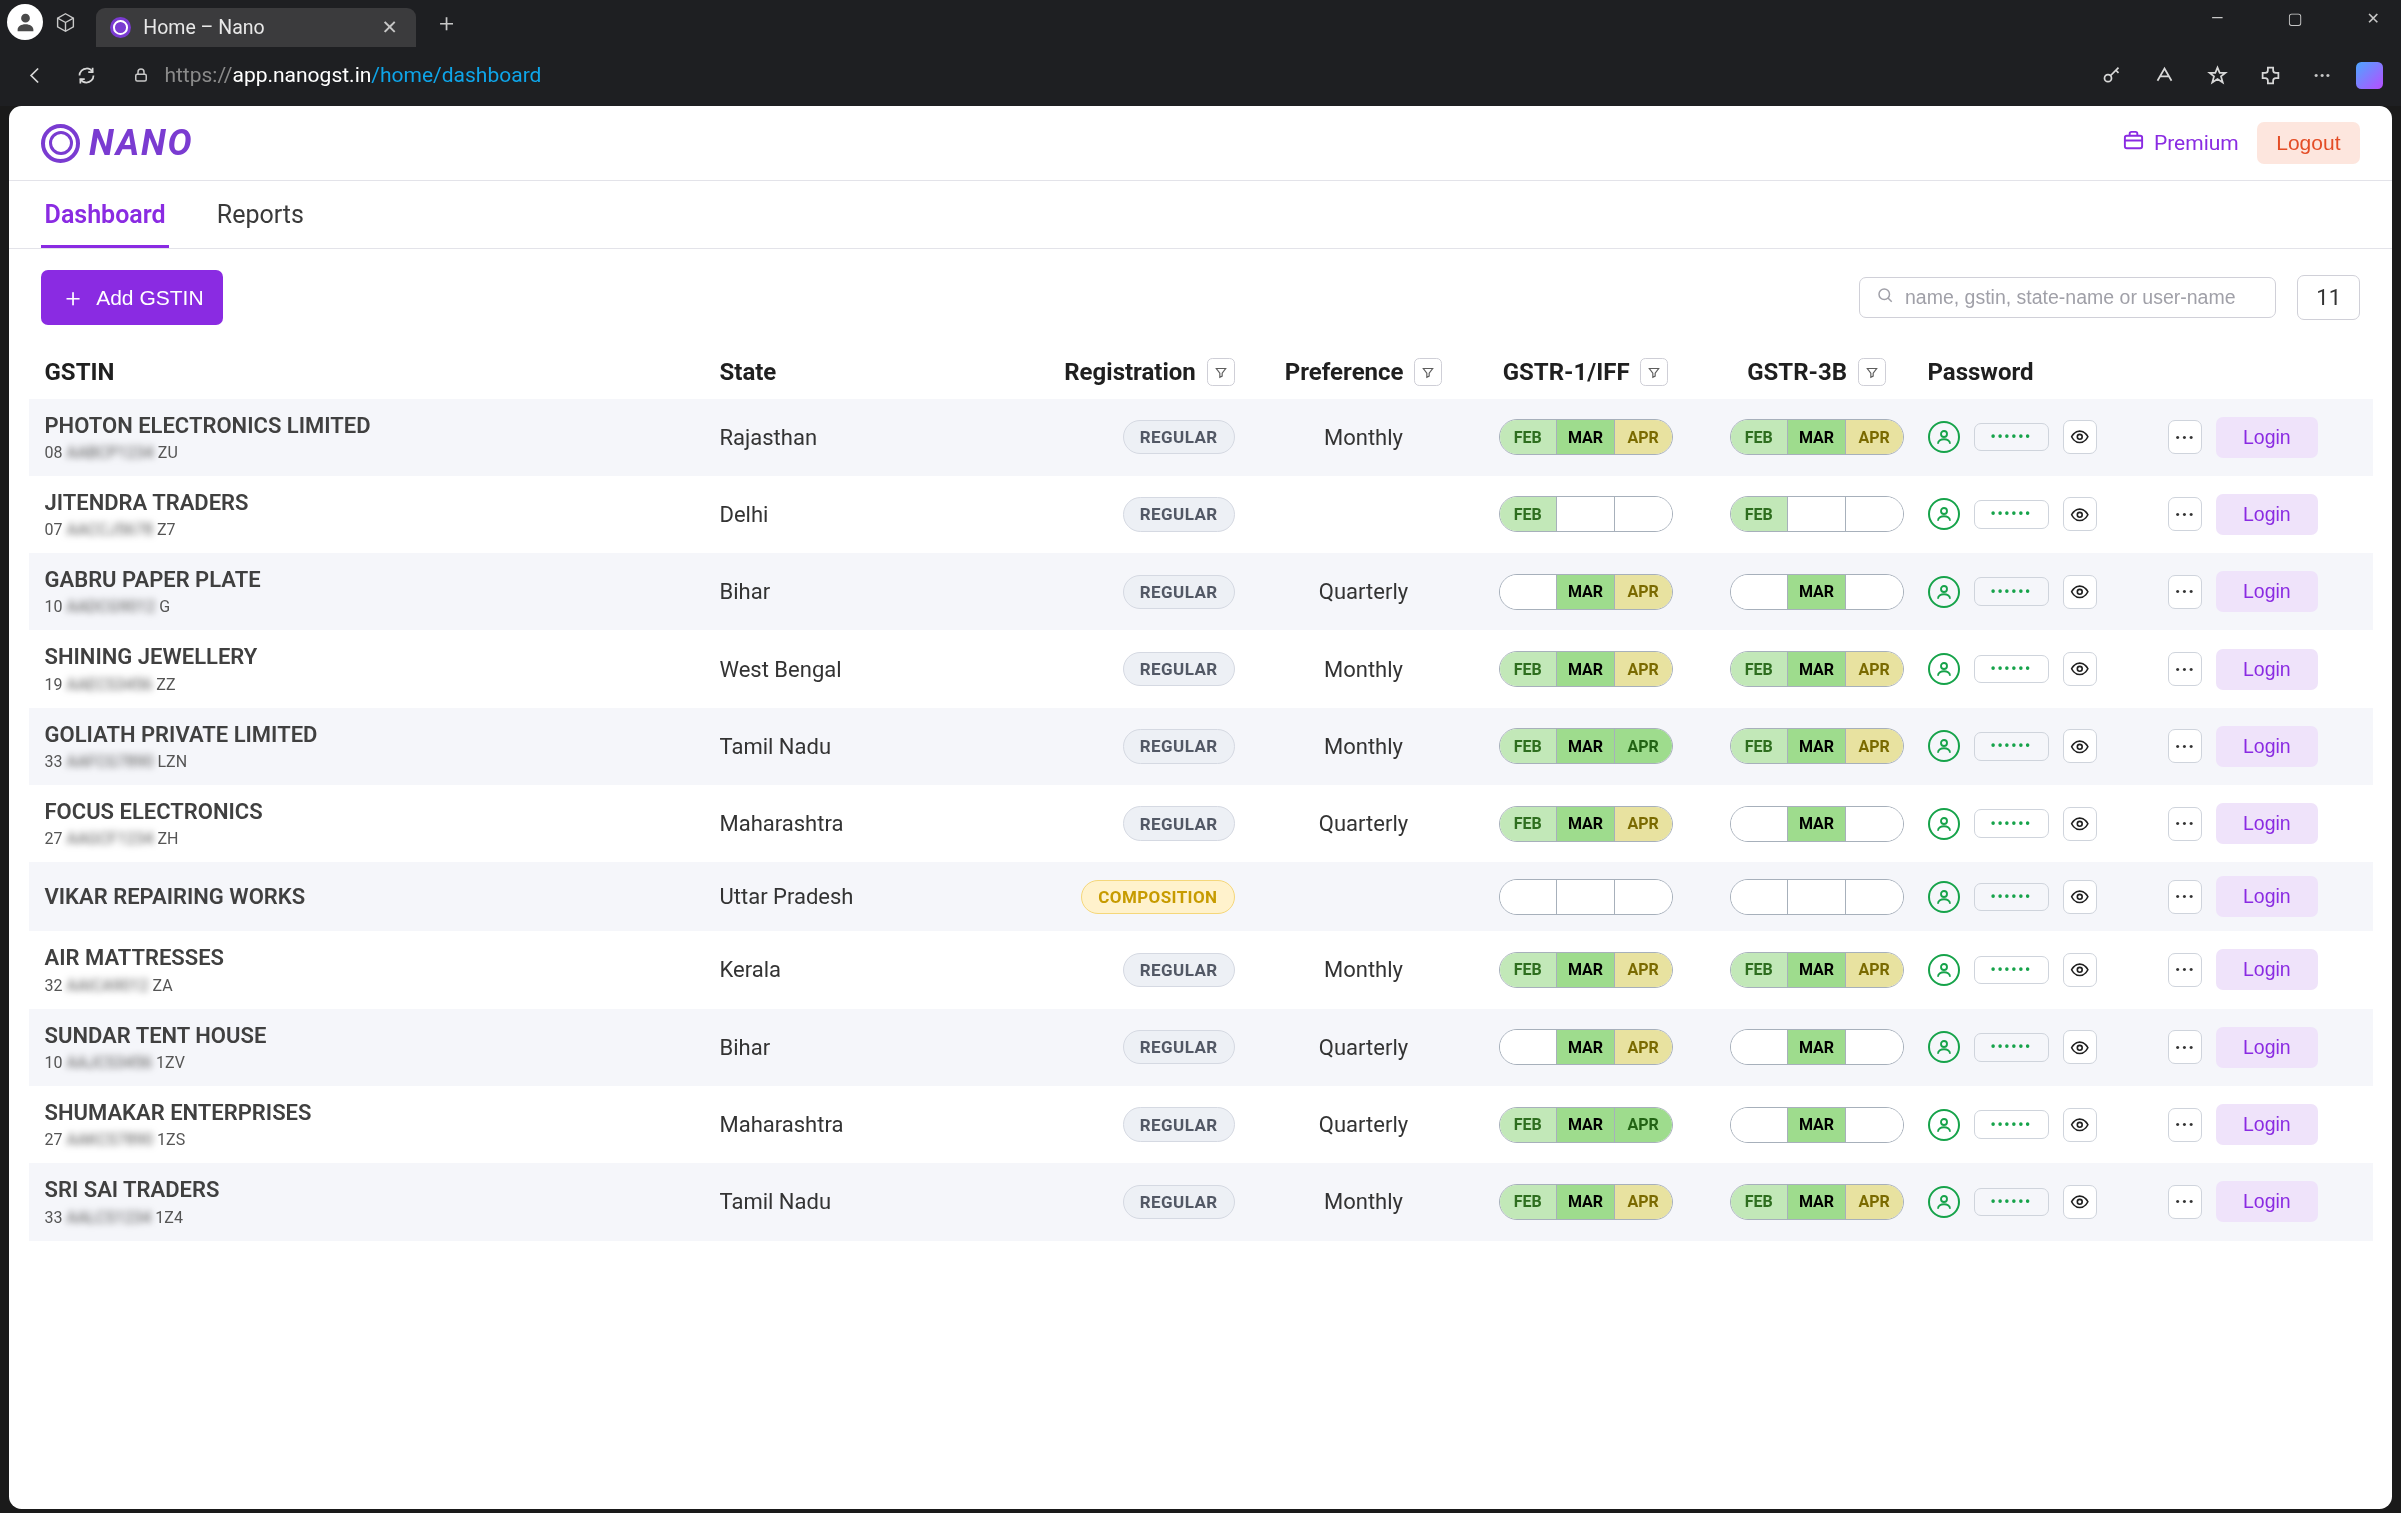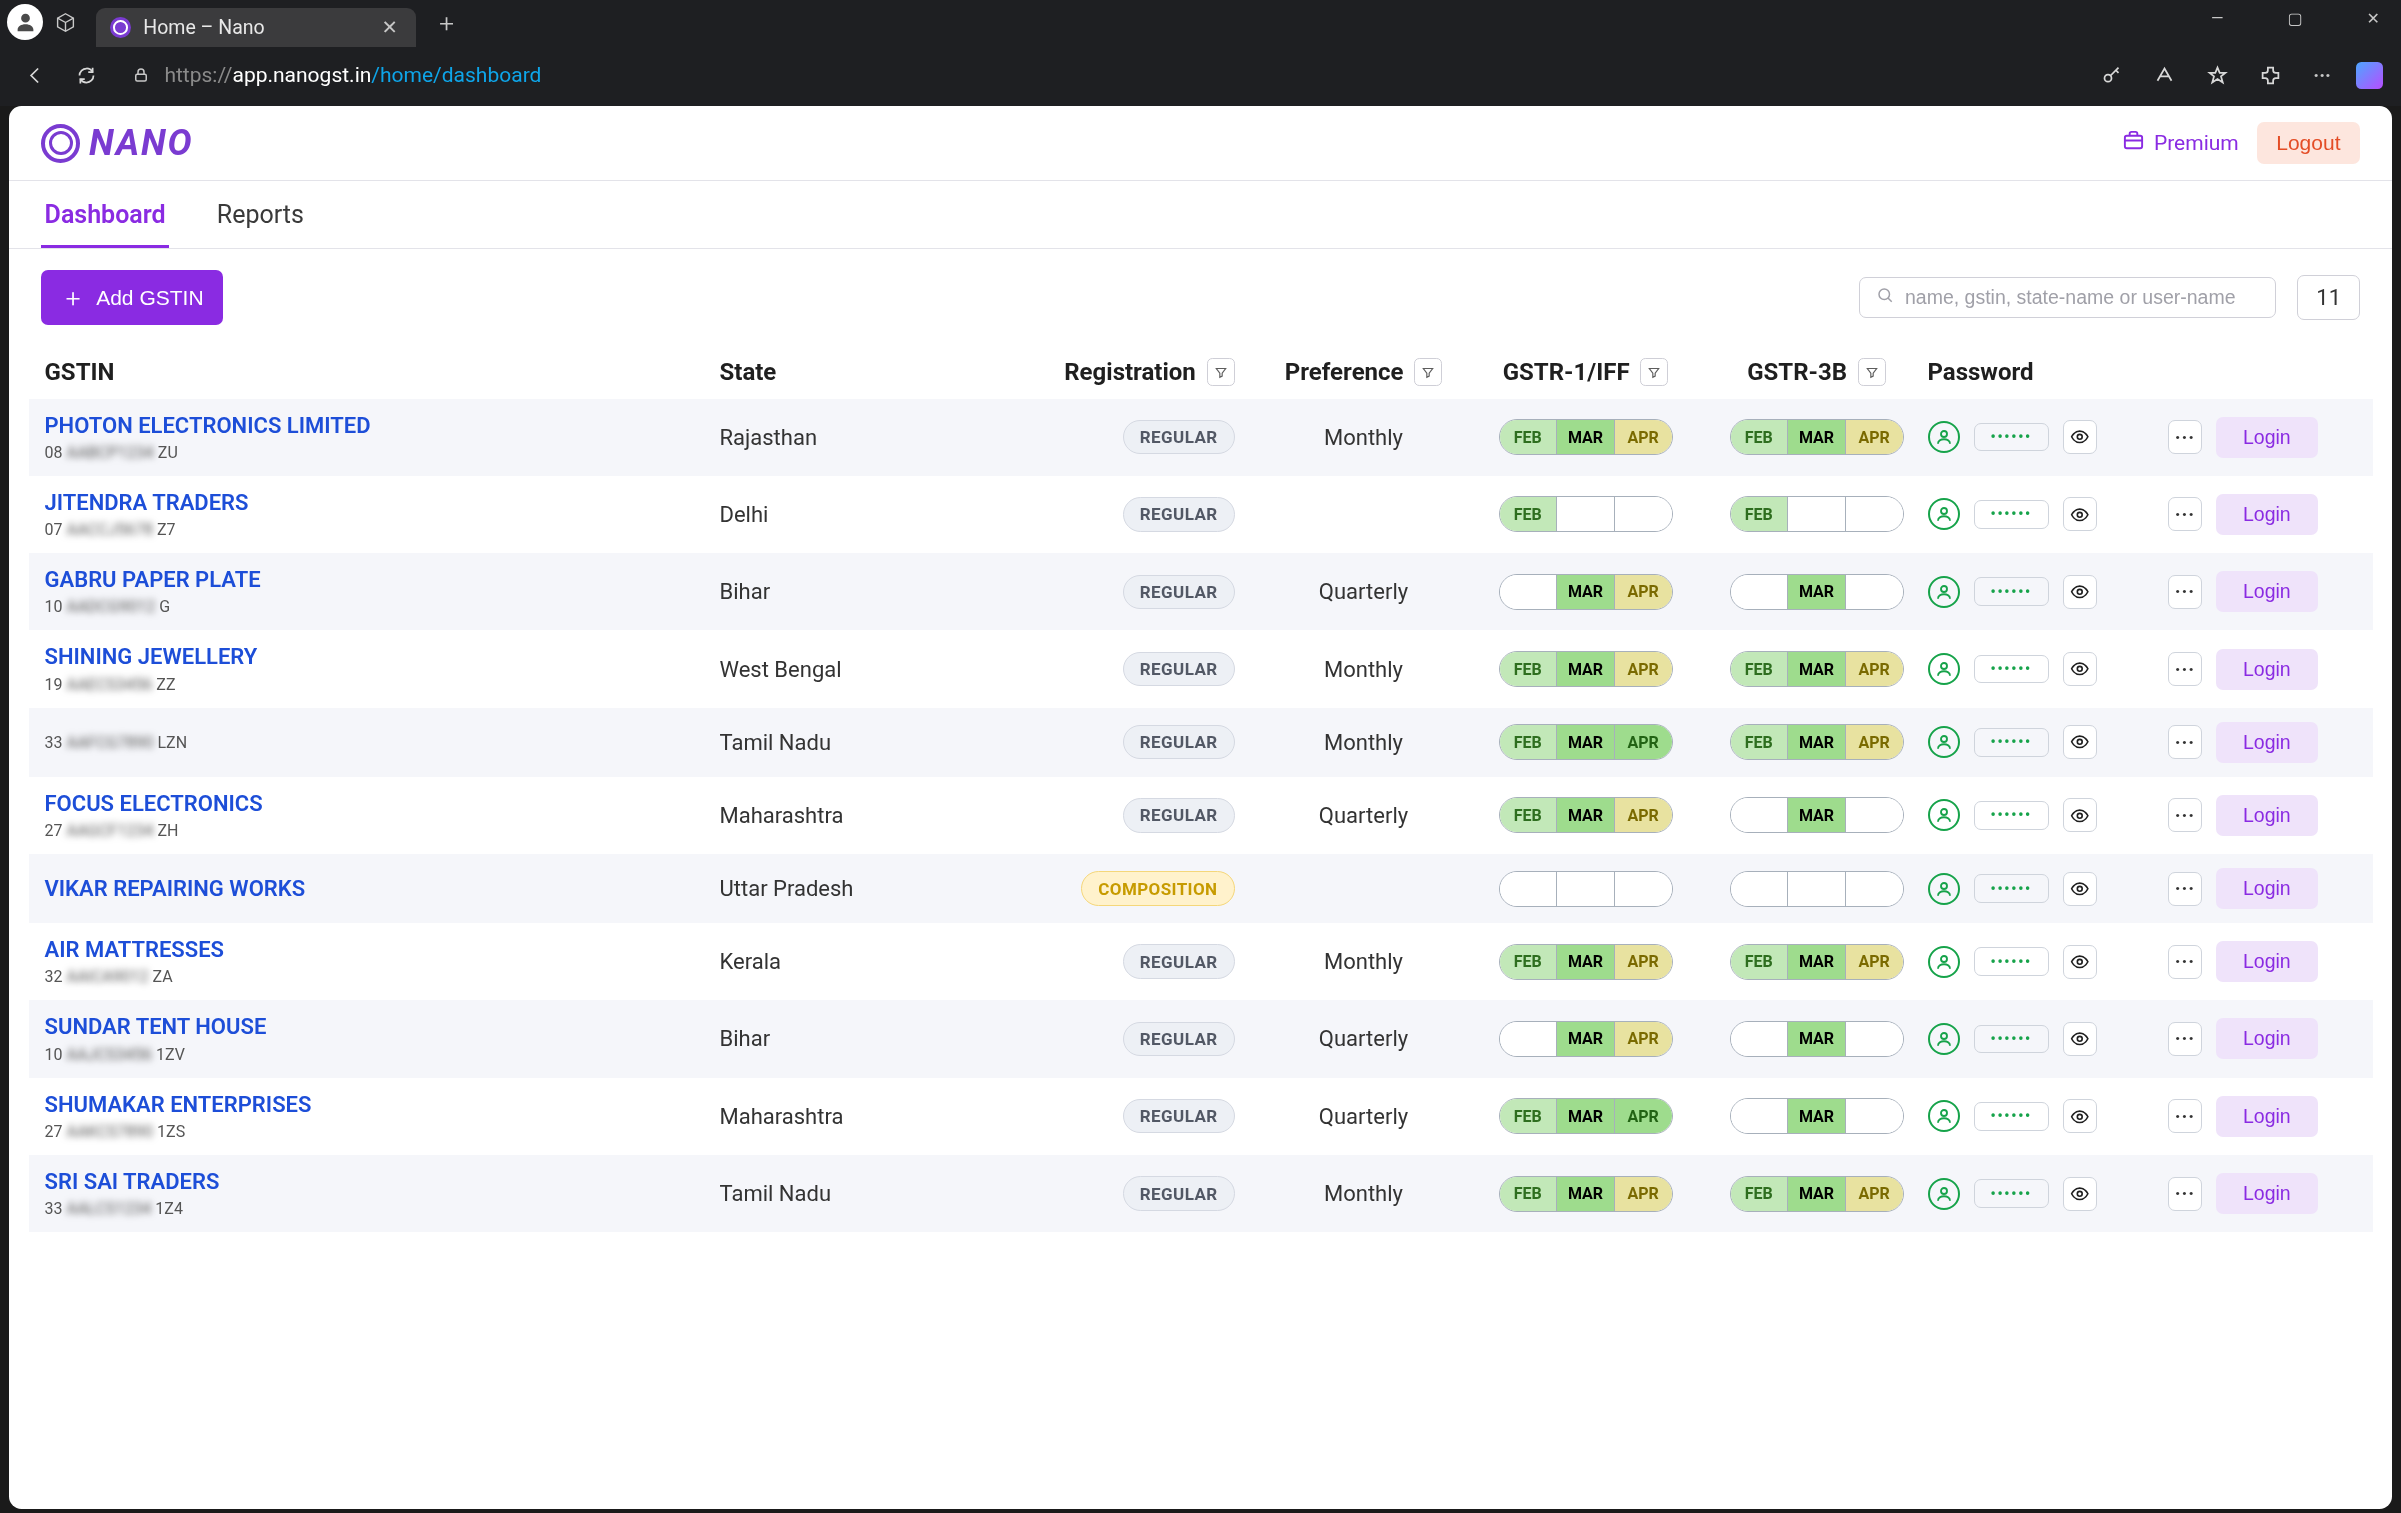--- a/index.html
+++ b/index.html
@@ -140,21 +140,21 @@
 .filter-chip svg{width:14px;height:14px;stroke:#5d5d5d;fill:none;stroke-width:2;}
 
 .trow {
   display:grid;
   grid-template-columns: 675px 258px 284px 204px 240px 222px 426px;
   padding:14px 16px; align-items:center; font-size:22px;
 }
 .trow:nth-child(odd){ background:#f5f6fa; }
 .trow:nth-child(even){ background:#fff; }
 .gstin-cell{ display:flex;flex-direction:column;gap:5.3px;}
-.gstin-name{ font-weight:600; color:#1d4ed8; font-size:22px;}
+.gstin-name{ font-weight:600; color:#404040; font-size:22px;}
 .gstin-id{ color:#555; font-size:16px; display:flex;align-items:flex-end;gap:4px;}
 .gstin-id .blur{ filter:blur(3.6px); user-select:none;}
 .state-cell{ color:#333;}
 .reg-cell{ display:flex; justify-content:flex-end; padding-right:27px;}
 .reg-pill{
   background:#edf0f5;border:0.9px solid #d5d9e2;color:#525865;
   font-size:17px;font-weight:700;padding:6.2px 16px;border-radius:18px;letter-spacing:0.4px;
 }
 .reg-pill.composition{ background:#fff2cc; border-color:#f5d77a; color:#c79b00; font-weight:700;}
 .pref-cell{ color:#333; text-align:center;}
@@ -543,20 +543,21 @@
                 <circle cx="12" cy="12" r="3"></circle>
               </svg>
             </div>
       <div class="spacer"></div>
       <div class="more-btn">···</div>
       <button class="login-btn">Login</button>
     </div>
   </div>
         <div class="trow">
     <div class="gstin-cell">
+      <div class="gstin-name">GOLIATH PRIVATE LIMITED</div>
       <div class="gstin-id">
               <span>33</span>
               <span class="blur">AAFCG7890</span>
               <span>LZN</span>
             </div>
     </div>
     <div class="state-cell">Tamil Nadu</div>
     <div class="reg-cell">
             <span class="reg-pill">REGULAR</span>
           </div>

